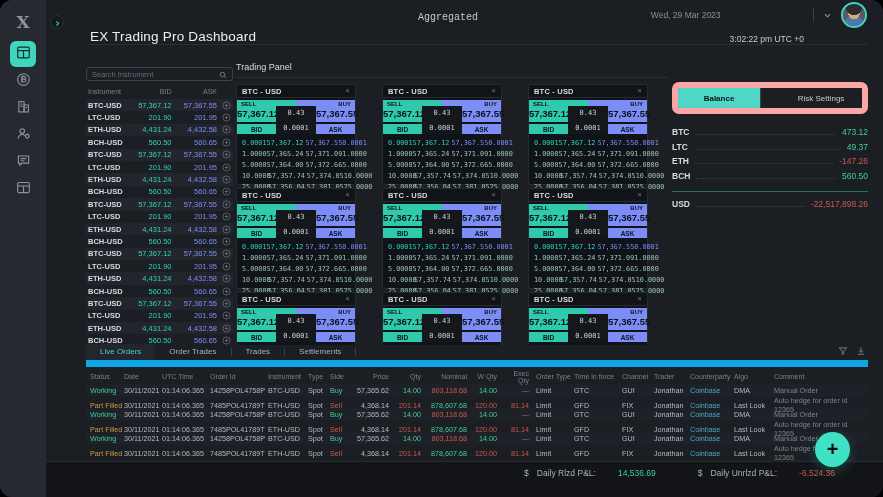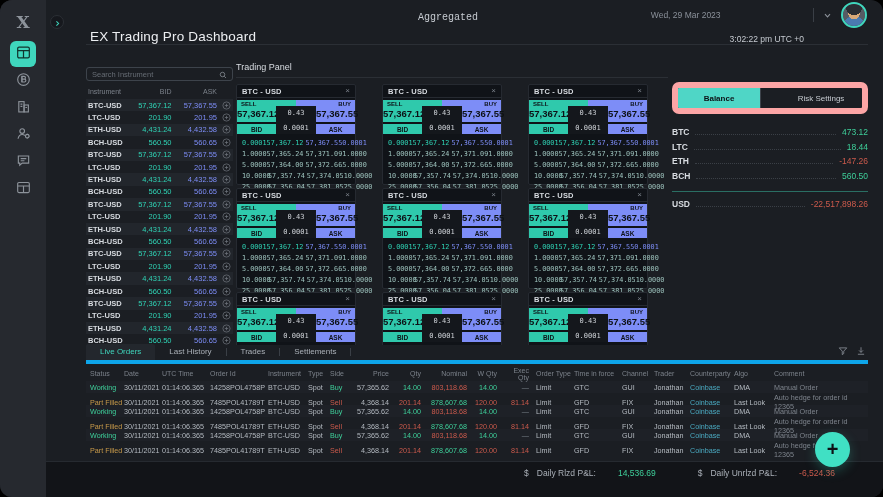--- a/index.html
+++ b/index.html
@@ -86,21 +86,21 @@
   .btab.active { background:#4fd6c6; color:#0d1116; font-weight:bold; }
   .btab + .btab { border-left:1px solid #3d434b;padding-left:19px; }
   .brow { display:flex; align-items:baseline; height:14.5px; font-size:8.5px; }
   .blabel { font-weight:bold; color:#d7dbe0; }
   .bdots { flex:1; border-bottom:1px dotted #3a3f46; margin:0 6px 3px; }
   .bval.pos { color:#3ecf9a;text-align:center; } .bval.neg { color:#cc5a4c; }
   .bdivider { border-top:1px solid #2a6e63; margin:6px 0 7px; }
 
   
   .orders { position:absolute; left:86px; top:344px; width:782px; }
-  .otabs { display:flex; align-items:center; border-bottom:4px solid #0ea5e9; font-size:8px; color:#aab0b8; }
+  .otabs { display:flex; align-items:center; border-bottom:7px solid #0ea5e9; font-size:8px; color:#aab0b8; }
   .otab { padding:3px 14px 4px; cursor:pointer; }
   .otab.active { background:#23272d; color:#3fd6bd; border-radius:2px 2px 0 0; }
   .osep { width:1px; height:8px; background:#3a3f46; }
   .oicons { margin-left:auto; display:flex; gap:8px; color:#8d939b; padding-right:2px; }
   .oicons svg { width:10px; height:10px; cursor:pointer; }
   .ohead, .orow { display:grid; grid-template-columns:34px 38px 48px 58px 40px 22px 24px 42px 32px 46px 30px 32px 38px 48px 32px 36px 44px 40px 1fr; align-items:center; padding:0 4px; }
   .ohead { height:15px; margin-top:2px; font-size:7px; color:#7b818a; }
   .orow { height:12px; font-size:7.2px; color:#b4bac1; cursor:pointer; }
   .orow.alt { background:#1e2127; }
   .ohead span:nth-child(n+8):nth-child(-n+12), .orow span:nth-child(n+8):nth-child(-n+12) { text-align:right; padding-right:7px; }
@@ -859,21 +859,21 @@
     </div>
     <div>
         <div class="brow">
     <span class="blabel">BTC</span>
     <span class="bdots"></span>
     <span class="bval pos">473.12</span>
   </div>
         <div class="brow">
     <span class="blabel">LTC</span>
     <span class="bdots"></span>
-    <span class="bval pos">18.44</span>
+    <span class="bval pos">49.37</span>
   </div>
         <div class="brow">
     <span class="blabel">ETH</span>
     <span class="bdots"></span>
     <span class="bval neg">-147.26</span>
   </div>
         <div class="brow">
     <span class="blabel">BCH</span>
     <span class="bdots"></span>
     <span class="bval pos">560.50</span>
@@ -883,21 +883,21 @@
     <div class="brow">
       <span class="blabel">USD</span>
       <span class="bdots"></span>
       <span class="bval neg">-22,517,898.26</span>
     </div>
   </div>
 
   <div class="orders">
     <div class="otabs">
       <div class="otab active">Live Orders</div>
-      <div class="otab">Last History</div>
+      <div class="otab">Order Trades</div>
       <span class="osep"></span>
       <div class="otab">Trades</div>
       <span class="osep"></span>
       <div class="otab">Settlements</div>
       <span class="osep"></span>
       <div class="oicons">
         <span><svg viewBox="0 0 16 16" fill="none" stroke="currentColor" stroke-width="1.3">
               <path d="M2 3h12l-4.8 5.2v3.8l-2.4 1.8V8.2z"></path>
             </svg></span>
         <span><svg viewBox="0 0 16 16" fill="none" stroke="currentColor" stroke-width="1.3">

